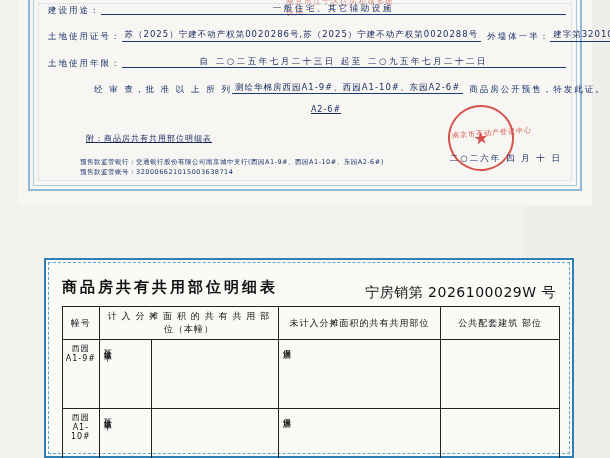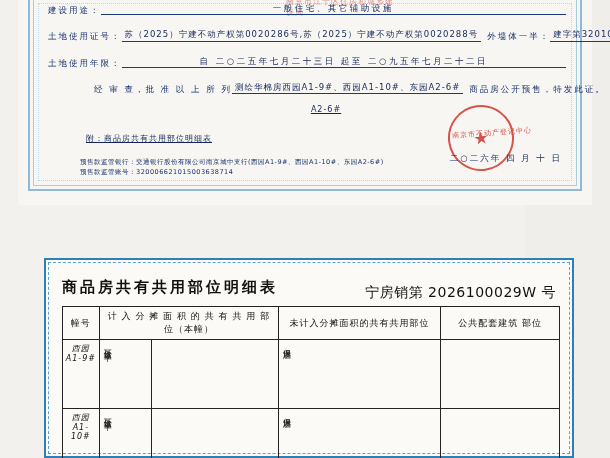--- a/index.html
+++ b/index.html
@@ -126,21 +126,21 @@
   .col-no{width:34px;}
   .col-a{width:48px;}
   .col-b{width:118px;}
   .col-c{width:150px;}
   .col-d{width:110px;}
   .cell-v{
     writing-mode:vertical-rl;text-orientation:upright;
     line-height:1.25;letter-spacing:1px;
     display:inline-block;height:60px;
   }
-  .unit-cell{font-size:7.5px;text-align:center;letter-spacing:1px;font-style:italic;}
+  .unit-cell{font-size:7.5px;text-align:center;letter-spacing:1px;}
   .rowtall td{height:56px;}
 </style>
 </head>
 <body>
 
 <div class="page">
 
   <div class="cert">
     <div class="cert-border-outer"></div>
     <div class="cert-border-inner"></div>

